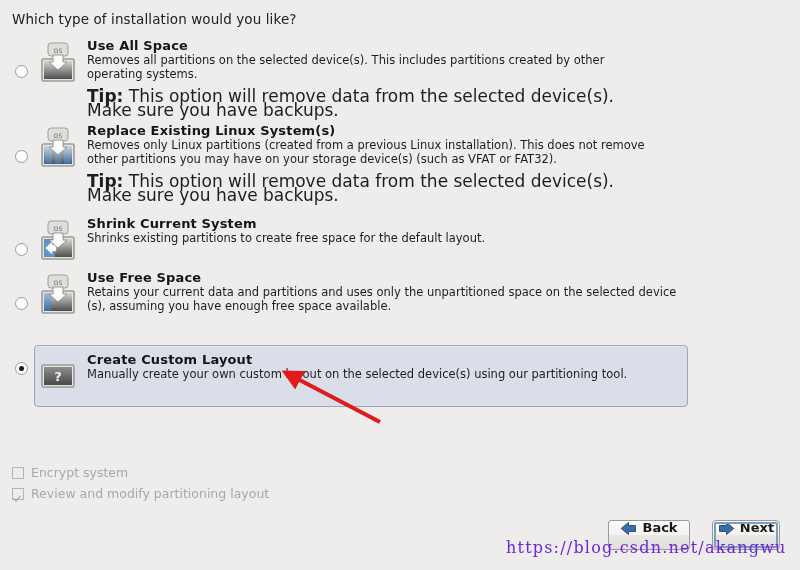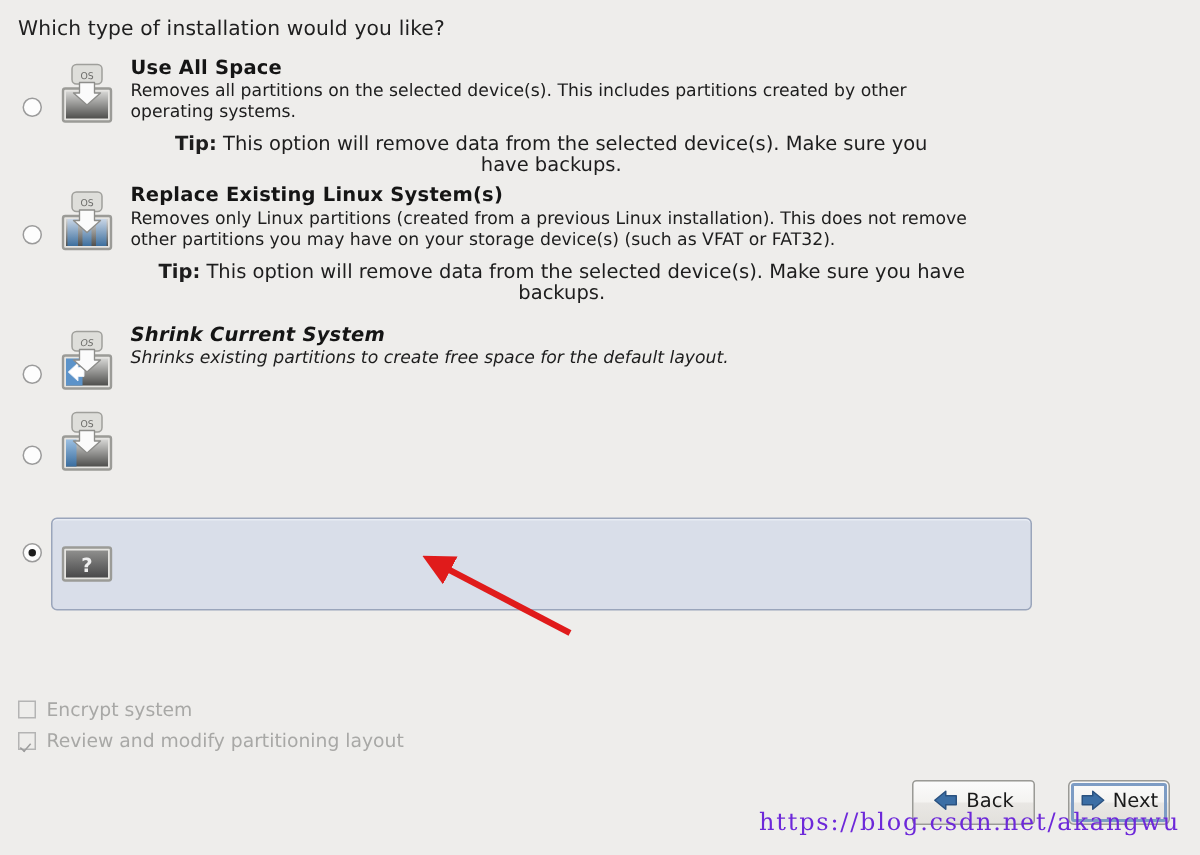--- a/index.html
+++ b/index.html
@@ -114,25 +114,24 @@
     letter-spacing: 0.15px;
   }
   .opt-desc {
     font-size: 11.5px;
     color: #1d1d1d;
     line-height: 13.6px;
     margin: 0;
     max-width: 600px;
   }
   .opt-tip {
-    font-size: 13px;
+    font-size: 17px;
     color: #1d1d1d;
     line-height: 13.6px;
-    margin: 9px 0 0 12px;
-    text-align: center;
+    margin: 9px 0 0 0;
   }
   .opt-tip b { font-weight: bold; }
 
   
   .checks {
     position: absolute;
     left: 12px;
     top: 462px;
   }
   .check-row {
@@ -174,27 +173,28 @@
     height: 52px;
   }
   .btn {
     position: absolute;
     top: 2px;
     height: 30px;
     background: linear-gradient(to bottom, #fbfbfb 0%, #f4f3f1 48%, #e9e7e4 52%, #e2e0dc 100%);
     border: 1px solid #9a9a96;
     border-radius: 3px;
     display: flex;
-    align-items: center;
+    align-items: flex-start;
     justify-content: center;
     gap: 5px;
     font-size: 13px;
     color: #1a1a1a;
     box-sizing: border-box;
     cursor: default;
+    font-weight: bold;
   }
   #btn-back { left: 608px; width: 82px; }
   #btn-next { left: 712px; width: 68px; }
   #btn-next {
     outline: 2px solid #7d9cc4;
     outline-offset: -4px;
     border-radius: 4px;
   }
   .btn .lbl { line-height: 1; padding-bottom: 1px; }
 
@@ -288,21 +288,21 @@
               <path d="M14 13 L24 13 L24 20 L28 20 L19 28 L10 20 L14 20 Z" fill="#fbfbfb" stroke="#8d8d8a" stroke-width="0.9" stroke-linejoin="round"></path>
             </svg>
           </div>
           <div class="text-block">
             <div class="opt-title">Replace Existing Linux System(s)</div>
             <div class="opt-desc">Removes only Linux partitions (created from a previous Linux installation).  This does not remove other partitions you may have on your storage device(s) (such as VFAT or FAT32).</div>
             <div class="opt-tip"><b>Tip:</b><span> This option will remove data from the selected device(s).  Make sure you have backups.</span></div>
           </div>
         </div>
       </div>
-      <div class="option-row" style="position: absolute; top: 178px; left: 0px; width: 768px; font-style: italic;">
+      <div class="option-row" style="position: absolute; top: 178px; left: 0px; width: 768px;">
         <span class="radio" style="top: 32px;"></span>
         <div class="row-panel">
           <div class="icon-wrap">
             <svg width="40" height="42" viewBox="0 0 40 42">
               <rect x="3" y="17" width="32" height="22" rx="1.5" fill="#e6e5e2" stroke="#9b9b97" stroke-width="1.6"></rect>
               <g>
                 <defs>
                   <linearGradient id="g3" x1="0" y1="0" x2="0" y2="1">
                     <stop offset="0" stop-color="#d6d6d4"></stop>
                     <stop offset="1" stop-color="#4f4f4d"></stop>
@@ -344,38 +344,46 @@
                 </defs>
                 <rect x="5" y="19" width="28" height="18" fill="url(#g4)"></rect>
                 <rect x="5" y="19" width="7" height="18" fill="url(#g4b)"></rect>
               </g>
               <g>
                 <rect x="9" y="1" width="20" height="13" rx="3" ry="3" fill="#dededa" stroke="#9f9f9b" stroke-width="1"></rect>
                 <text x="19" y="10.5" font-size="6.2" text-anchor="middle" fill="#6d6d6a" font-family="DejaVu Sans, sans-serif">OS</text>
               </g>
               <path d="M14 13 L24 13 L24 20 L28 20 L19 28 L10 20 L14 20 Z" fill="#fbfbfb" stroke="#8d8d8a" stroke-width="0.9" stroke-linejoin="round"></path>
             </svg>
+          </div>
+          <div class="text-block">
+            <div class="opt-title">Use Free Space</div>
+            <div class="opt-desc">Retains your current data and partitions and uses only the unpartitioned space on the selected device (s), assuming you have enough free space available.</div>
           </div>
         </div>
       </div>
       <div class="option-row selected" style="position: absolute; top: 312px; left: 0px; width: 800px;">
         <span class="radio checked" style="top: 17px;"></span>
         <div class="row-panel" style="padding-top: 6px; padding-bottom: 8px;">
           <div class="icon-wrap">
             <svg width="40" height="42" viewBox="0 0 40 42">
               <defs>
                 <linearGradient id="g5" x1="0" y1="0" x2="0" y2="1">
                   <stop offset="0" stop-color="#8f8f8d"></stop>
                   <stop offset="1" stop-color="#49494a"></stop>
                 </linearGradient>
               </defs>
               <rect x="3" y="9" width="32" height="22" rx="1.5" fill="#e6e5e2" stroke="#9b9b97" stroke-width="1.6"></rect>
               <rect x="5" y="11" width="28" height="18" fill="url(#g5)"></rect>
               <text x="19" y="25" font-size="13" font-weight="bold" text-anchor="middle" fill="#efefef" font-family="DejaVu Sans, sans-serif">?</text>
             </svg>
+          </div>
+          <div class="text-block">
+            <div class="opt-title">Create Custom Layout</div>
+            <div class="opt-desc">Manually create your own custom layout on the selected device(s) using our partitioning tool.</div>
           </div>
         </div>
       </div>
     </div>
 
   <div class="checks" id="checks-container">
       <div class="check-row">
         <span class="cbox"></span>
         <span class="check-label">Encrypt system</span>
       </div>

